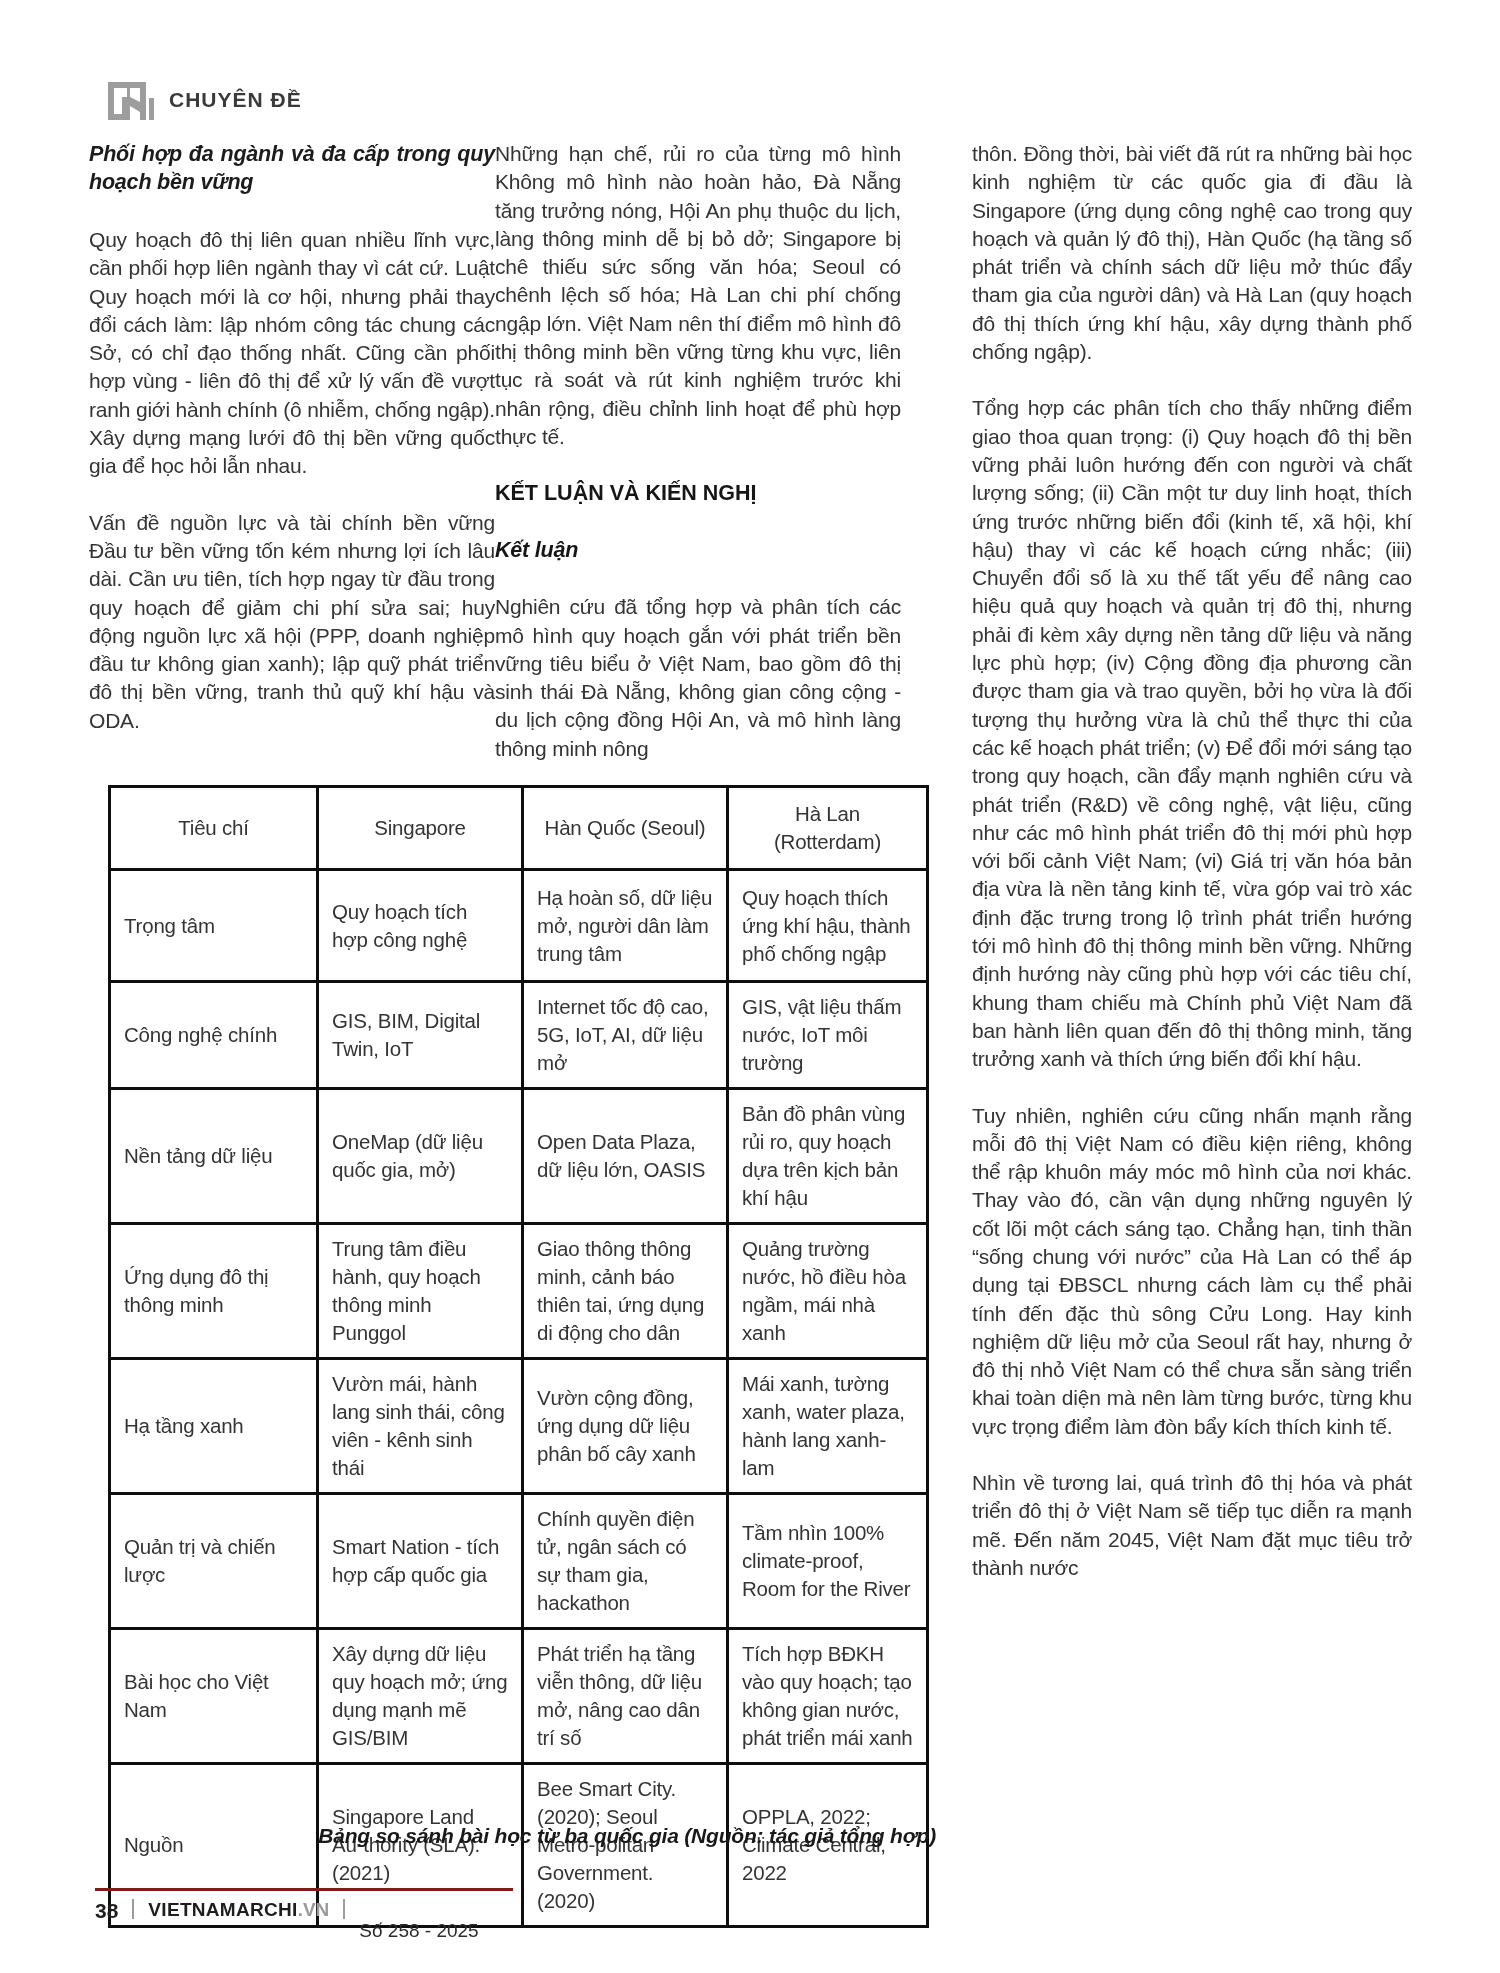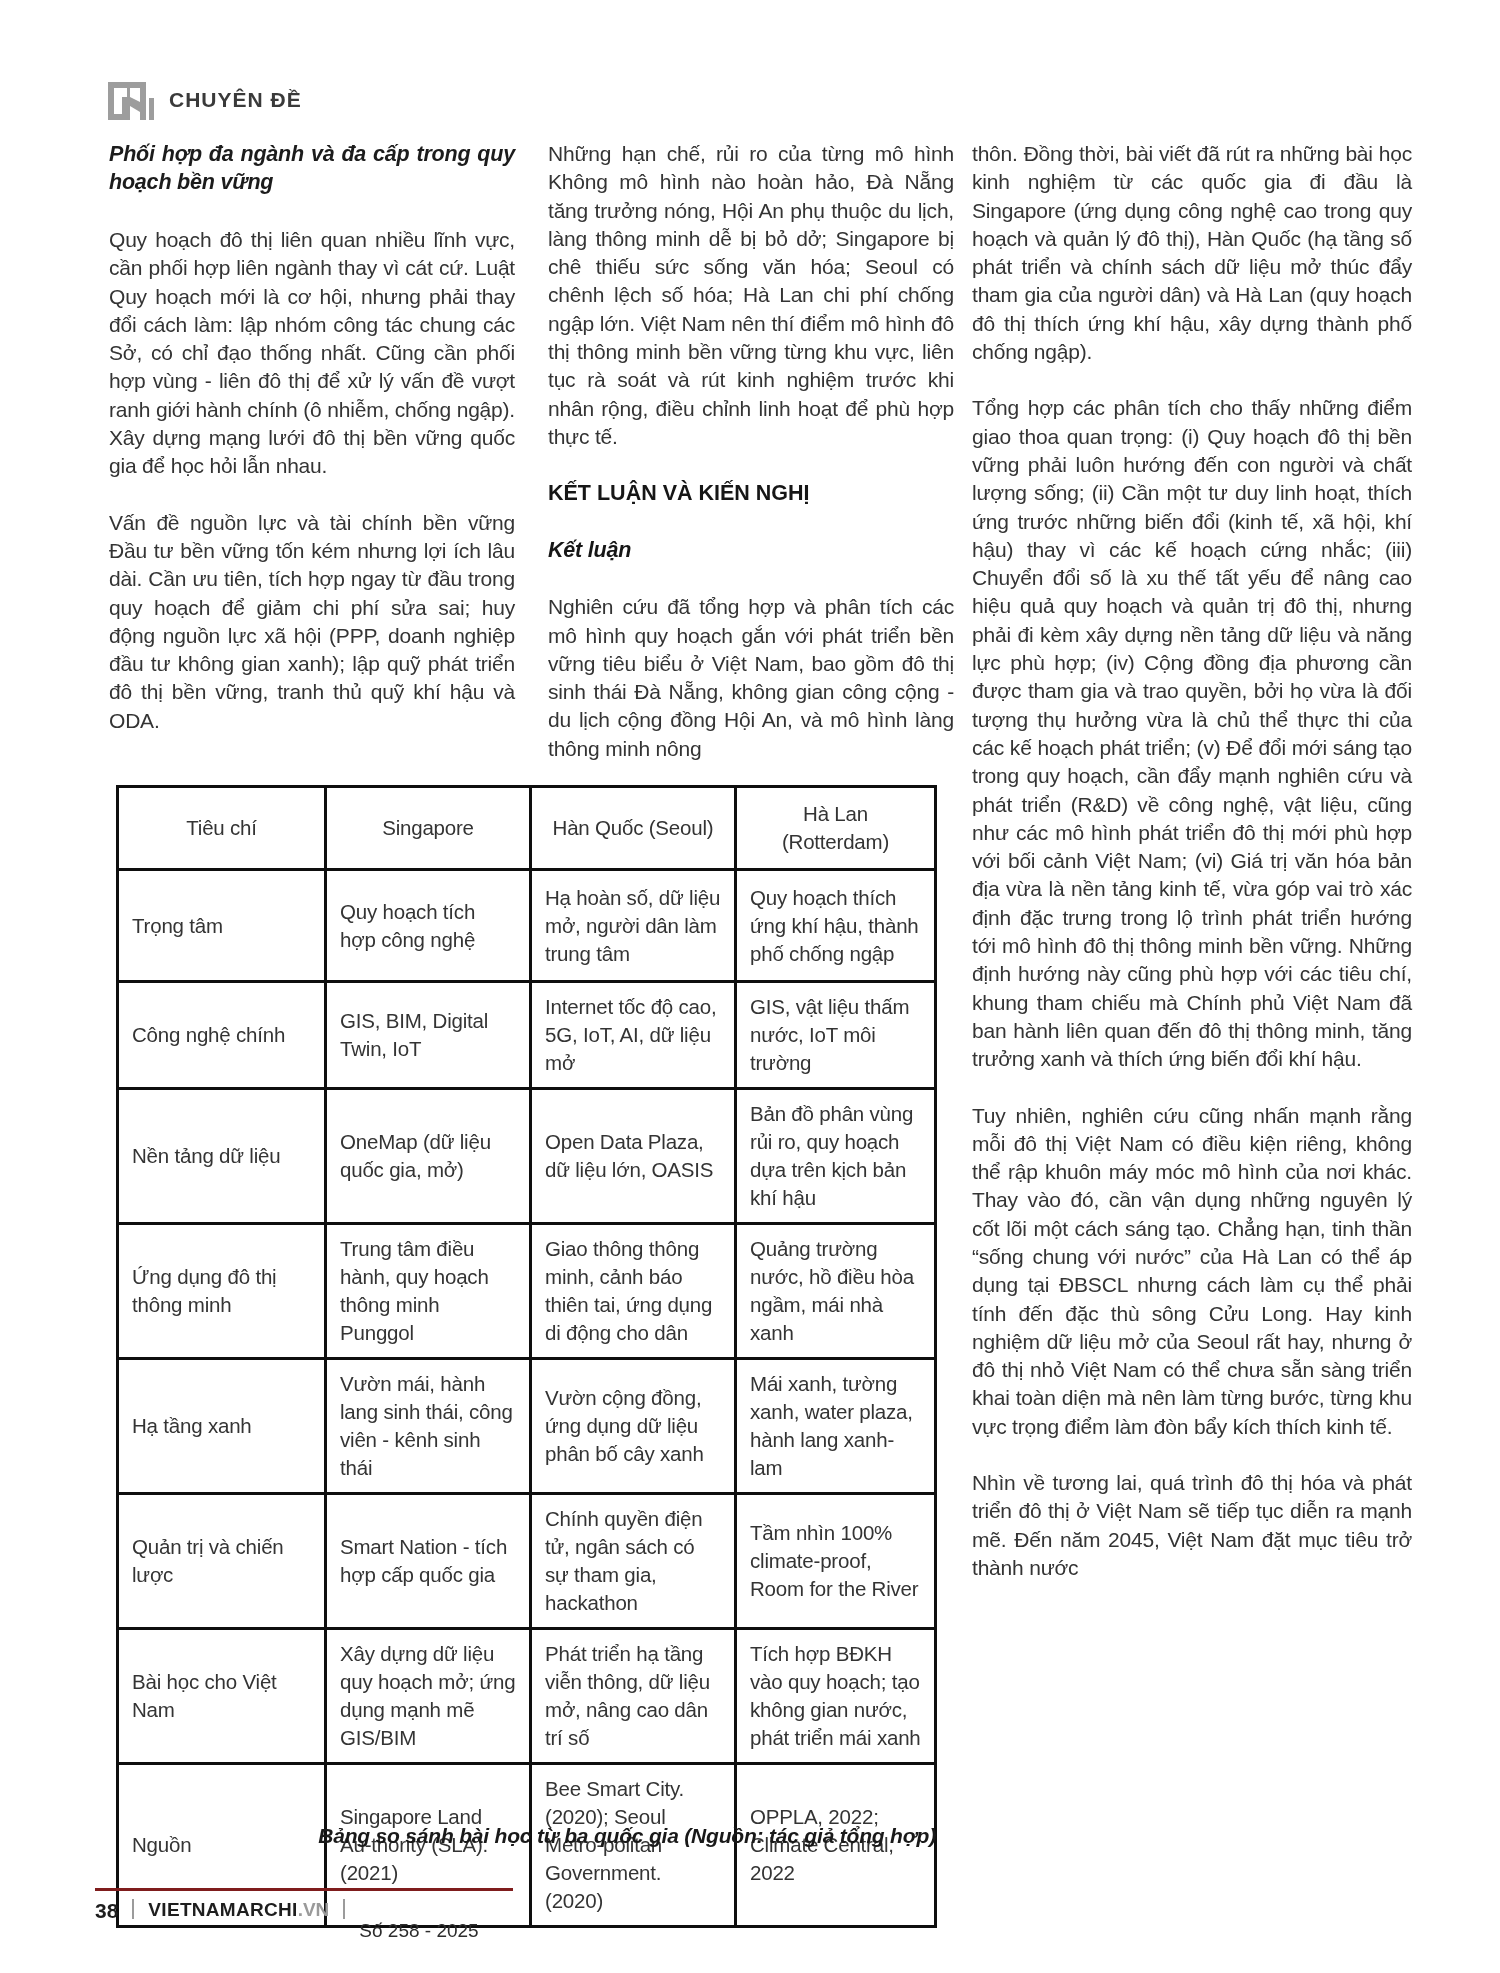--- a/index.html
+++ b/index.html
@@ -10,34 +10,34 @@
     color:#343434;
   }
   
   .brand { position:absolute; left:108px; top:78px; display:flex; align-items:center; gap:15px; }
   .logo { width:46px; height:44px; display:inline-block; }
   .brand-label { font-size:21px; font-weight:bold; color:#3a3a3a; letter-spacing:1px; }
 
   
   .col { font-size:21px; line-height:28.3px; text-align:justify; letter-spacing:-0.2px; }
   .col p { margin:0 0 28px 0; }
-  .cols { position:absolute; left:109px; top:140px; width:845px; display:flex; gap:33px; }
+  .cols { position:absolute; left:89px; top:140px; width:845px; display:flex; }
   .cols .col { width:406px; }
   .col3 { position:absolute; left:972px; top:140px; width:440px; }
 
   .col-heading {
     font-size:21.5px; font-weight:bold; font-style:italic; color:#1c1c1c;
     line-height:28px; margin:0 0 30px 0; text-align:justify;
   }
   .h-conclusion { font-size:21.5px; font-weight:bold; color:#161616; margin:0 0 29px 0; line-height:28px; letter-spacing:0; }
   .h-sub { font-size:21.5px; font-weight:bold; font-style:italic; color:#161616; margin:0 0 29px 0; line-height:28px; }
 
   
   .compare-table {
-    position:absolute; left:116px; top:785px; width:818px;
+    position:absolute; left:108px; top:785px; width:818px;
     border-collapse:collapse; table-layout:fixed;
   }
   .compare-table th, .compare-table td {
     border:3px solid #0e0e0e; vertical-align:middle;
     font-size:20.5px; line-height:28px; color:#343434;
     padding:10px 13px; letter-spacing:-0.2px;
   }
   .compare-table th { font-weight:normal; text-align:center; height:60px; }
   .compare-table td { text-align:left; }
   .compare-table col.cA { width:208px; }

